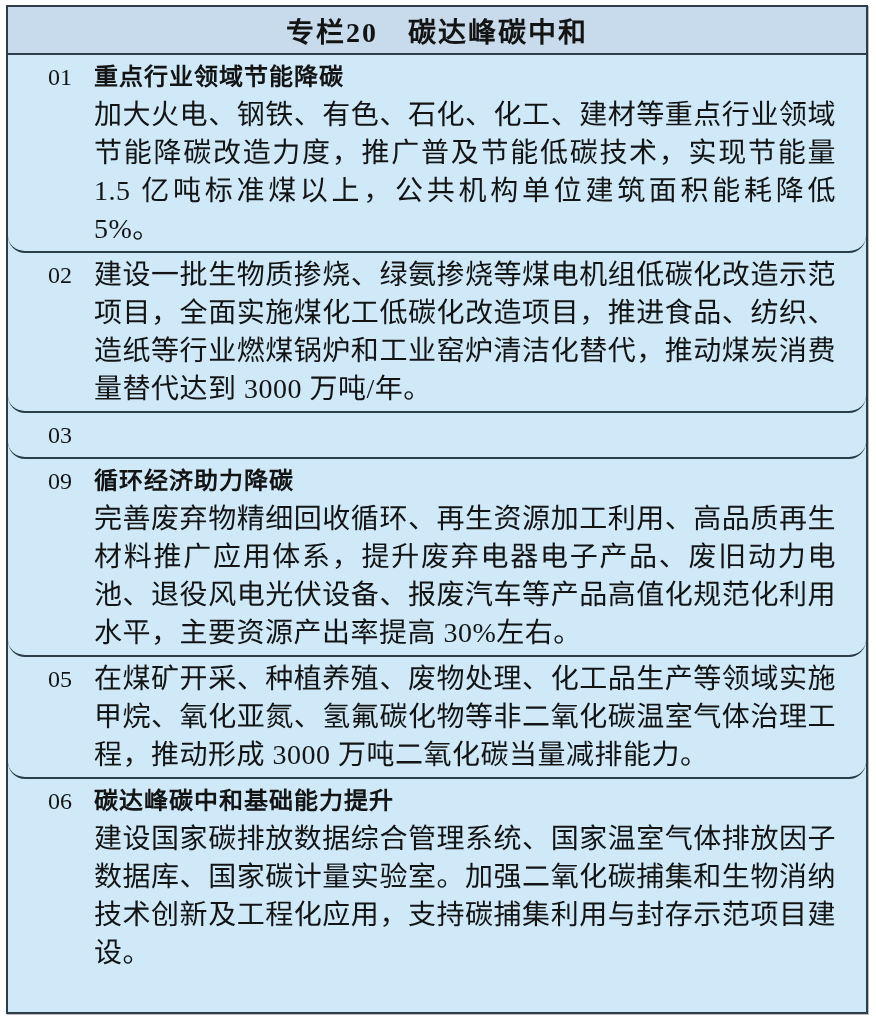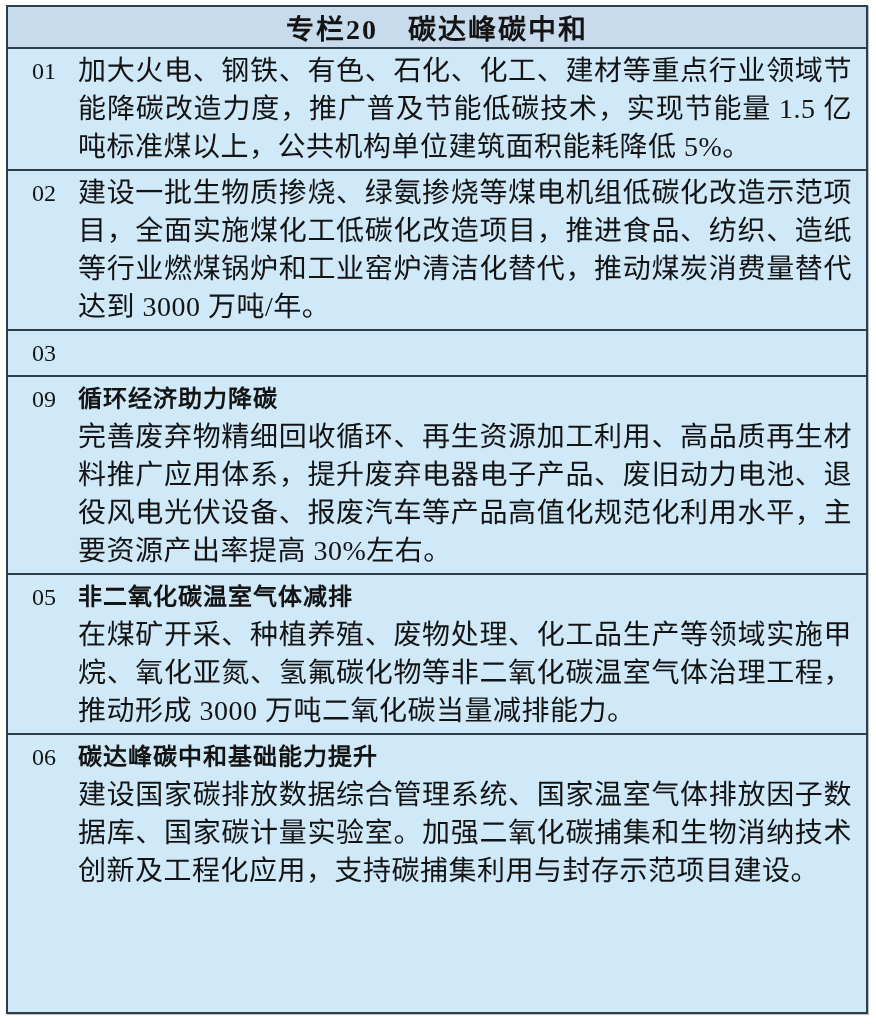--- a/index.html
+++ b/index.html
@@ -21,37 +21,38 @@
     position: absolute;
     left: 6px;
     top: 5px;
     width: 862px;
     height: 1009px;
     border: 2px solid var(--border);
     background: var(--panel-bg);
     box-shadow: 1px 1px 0 rgba(100,110,120,0.45);
   }
   .titlebar {
-    height: 42px;
+    height: 48px;
     background: var(--titlebar-bg);
     border-bottom: 2px solid var(--border);
     display: flex;
     align-items: center;
     justify-content: center;
   }
   .titlebar .title-text {
     font-size: 28px;
     font-weight: bold;
     letter-spacing: 2px;
   }
   .section {
     display: flex;
     align-items: flex-start;
-    padding: 3px 0;
+    padding: 3px 16px;
     border-bottom: 2px solid var(--border);
+    border-radius: 17px;
   }
   .section:last-child { border-bottom: none; }
   .num {
     flex: 0 0 70px;
     padding-left: 24px;
     font-size: 24px;
     line-height: 38px;
   }
   .content {
     flex: 1;
@@ -74,20 +75,21 @@
 <body>
 
 <div class="panel">
   <div class="titlebar">
     <span class="title-text">专栏20　碳达峰碳中和</span>
   </div>
 
   <div class="section">
     <div class="num">01</div>
     <div class="content">
+      <div class="sec-title">重点行业领域节能降碳</div>
       <div class="sec-body">加大火电、钢铁、有色、石化、化工、建材等重点行业领域节能降碳改造力度，推广普及节能低碳技术，实现节能量 1.5 亿吨标准煤以上，公共机构单位建筑面积能耗降低 5%。</div>
     </div>
   </div>
 
   <div class="section">
     <div class="num">02</div>
     <div class="content">
       <div class="sec-body">建设一批生物质掺烧、绿氨掺烧等煤电机组低碳化改造示范项目，全面实施煤化工低碳化改造项目，推进食品、纺织、造纸等行业燃煤锅炉和工业窑炉清洁化替代，推动煤炭消费量替代达到 3000 万吨/年。</div>
     </div>
   </div>
@@ -100,21 +102,20 @@
     <div class="num">09</div>
     <div class="content">
       <div class="sec-title">循环经济助力降碳</div>
       <div class="sec-body">完善废弃物精细回收循环、再生资源加工利用、高品质再生材料推广应用体系，提升废弃电器电子产品、废旧动力电池、退役风电光伏设备、报废汽车等产品高值化规范化利用水平，主要资源产出率提高 30%左右。</div>
     </div>
   </div>
 
   <div class="section">
     <div class="num">05</div>
     <div class="content">
-      <div class="sec-title">非二氧化碳温室气体减排</div>
       <div class="sec-body">在煤矿开采、种植养殖、废物处理、化工品生产等领域实施甲烷、氧化亚氮、氢氟碳化物等非二氧化碳温室气体治理工程，推动形成 3000 万吨二氧化碳当量减排能力。</div>
     </div>
   </div>
 
   <div class="section">
     <div class="num">06</div>
     <div class="content">
       <div class="sec-title">碳达峰碳中和基础能力提升</div>
       <div class="sec-body">建设国家碳排放数据综合管理系统、国家温室气体排放因子数据库、国家碳计量实验室。加强二氧化碳捕集和生物消纳技术创新及工程化应用，支持碳捕集利用与封存示范项目建设。</div>
     </div>

